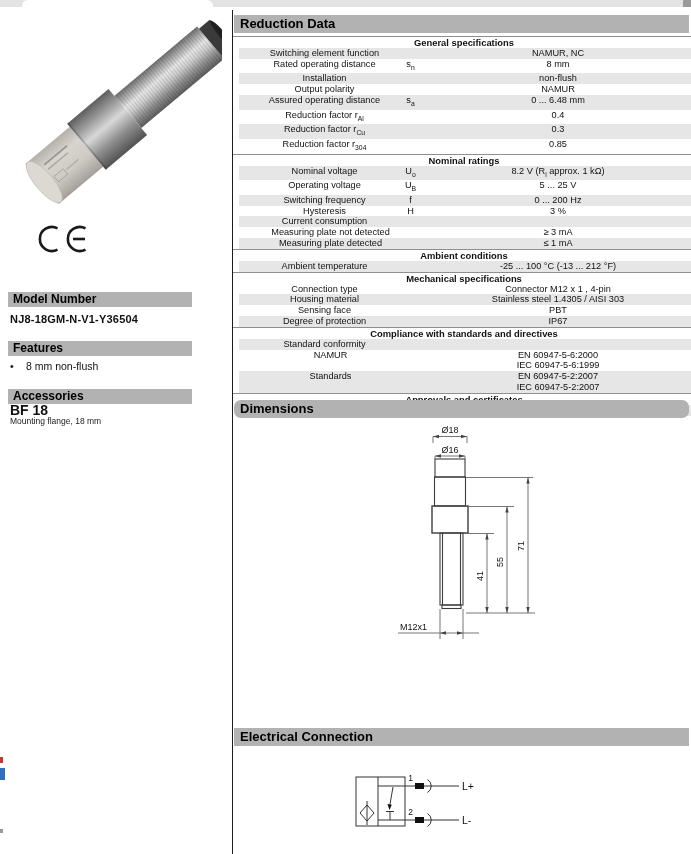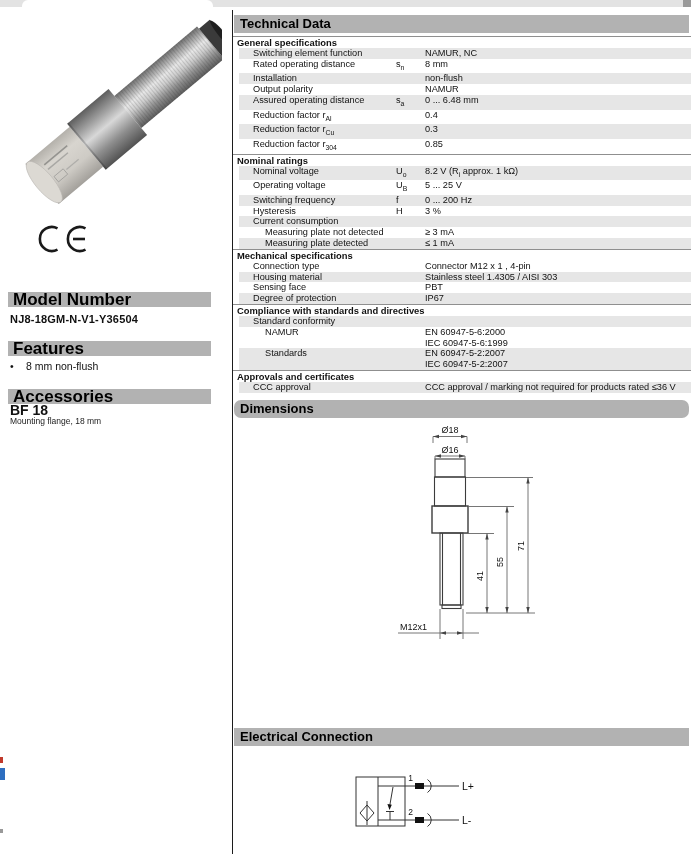--- a/index.html
+++ b/index.html
@@ -13,34 +13,34 @@
 
   
   .edge-red{position:absolute;left:0;top:757px;width:3px;height:6px;background:#c0392b;}
   .edge-blue{position:absolute;left:0;top:768px;width:5px;height:12px;background:#2e6fc0;}
   .edge-gray{position:absolute;left:0;top:829px;width:3px;height:4px;background:#999;}
 
   .vline{position:absolute;left:232px;top:10px;width:1px;height:844px;background:#1c1c1c;}
 
   
   .bar{background:#b2b2b2;color:#000;font-weight:bold;}
-  .bar-left{position:absolute;left:8px;width:203px;height:15px;line-height:15px;font-size:17px;padding-left:5px;box-sizing:border-box;}
+  .bar-left{position:absolute;left:8px;width:184px;height:15px;line-height:15px;font-size:12px;padding-left:5px;box-sizing:border-box;}
   .bar-big{position:absolute;left:234px;width:455px;height:18px;line-height:18px;font-size:13px;padding-left:6px;box-sizing:border-box;}
 
   
   .model-number{position:absolute;left:10px;top:313px;font-size:11px;font-weight:bold;letter-spacing:.2px;}
   .features-list{position:absolute;left:10px;top:360px;margin:0;padding:0;list-style:none;}
   .features-list li{font-size:10.5px;font-weight:normal;}
   .features-list li .blt{display:inline-block;width:16px;}
   .acc-list{position:absolute;left:10px;top:405px;}
   .acc-name{font-size:14px;font-weight:bold;line-height:11px;}
   .acc-desc{font-size:8.5px;line-height:10px;color:#222;}
 
   
-  #tech-table{position:absolute;left:233px;top:36px;width:458px;}
+  #tech-table{position:absolute;left:233px;top:36px;width:458px;text-align:center;}
   .t-sec-title{font-weight:bold;font-size:9.4px;line-height:10px;padding:1px 0 0 4px;border-top:1px solid #8f8f8f;}
   .t-row{display:flex;margin-left:6px;line-height:10.8px;font-size:9.2px;}
   .t-row.shaded{background:#e6e6e6;}
   .t-label{flex:0 0 157px;padding-left:14px;box-sizing:border-box;white-space:nowrap;}
   .t-row.ind2 .t-label{padding-left:26px;}
   .t-symbol{flex:0 0 29px;}
   .t-value{flex:1;white-space:nowrap;}
   sub{font-size:6.8px;}
 
   svg text{font-family:"Liberation Sans","DejaVu Sans",sans-serif;}
@@ -123,21 +123,21 @@
   <ul class="features-list" id="features-list">
       <li><span class="blt">•</span><span>8 mm non-flush</span></li>
     </ul>
 
   <div class="bar bar-left" style="top:389px;">Accessories</div>
   <div class="acc-list" id="acc-list">
       <div class="acc-name">BF 18</div>
       <div class="acc-desc">Mounting flange, 18 mm</div>
     </div>
 
-  <div class="bar bar-big" style="top:15px;">Technical Data</div>
+  <div class="bar bar-big" style="top:15px;">Reduction Data</div>
 
   <div id="tech-table">
       <div class="t-section">
         <div class="t-sec-title">General specifications</div>
         <div class="t-row shaded">
           <span class="t-label">Switching element function</span>
           <span class="t-symbol"></span>
           <span class="t-value">NAMUR, NC</span>
         </div>
         <div class="t-row">
@@ -205,20 +205,28 @@
         </div>
         <div class="t-row ind2">
           <span class="t-label">Measuring plate not detected</span>
           <span class="t-symbol"></span>
           <span class="t-value">≥ 3 mA</span>
         </div>
         <div class="t-row shaded ind2">
           <span class="t-label">Measuring plate detected</span>
           <span class="t-symbol"></span>
           <span class="t-value">≤ 1 mA</span>
+        </div>
+      </div>
+      <div class="t-section">
+        <div class="t-sec-title">Ambient conditions</div>
+        <div class="t-row shaded">
+          <span class="t-label">Ambient temperature</span>
+          <span class="t-symbol"></span>
+          <span class="t-value">-25 ... 100 °C (-13 ... 212 °F)</span>
         </div>
       </div>
       <div class="t-section">
         <div class="t-sec-title">Mechanical specifications</div>
         <div class="t-row">
           <span class="t-label">Connection type</span>
           <span class="t-symbol"></span>
           <span class="t-value">Connector M12 x 1 , 4-pin</span>
         </div>
         <div class="t-row shaded">

